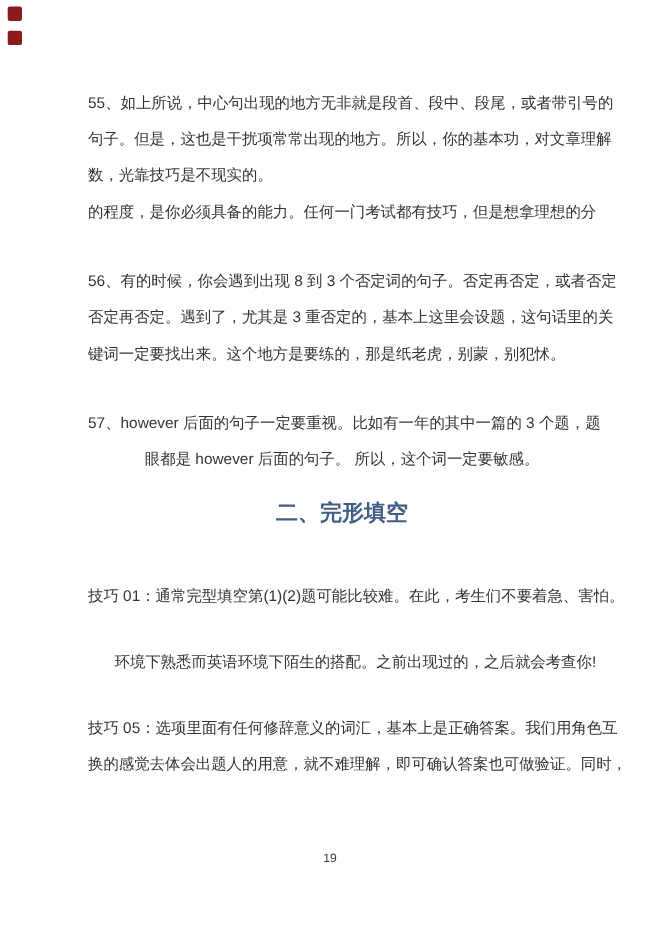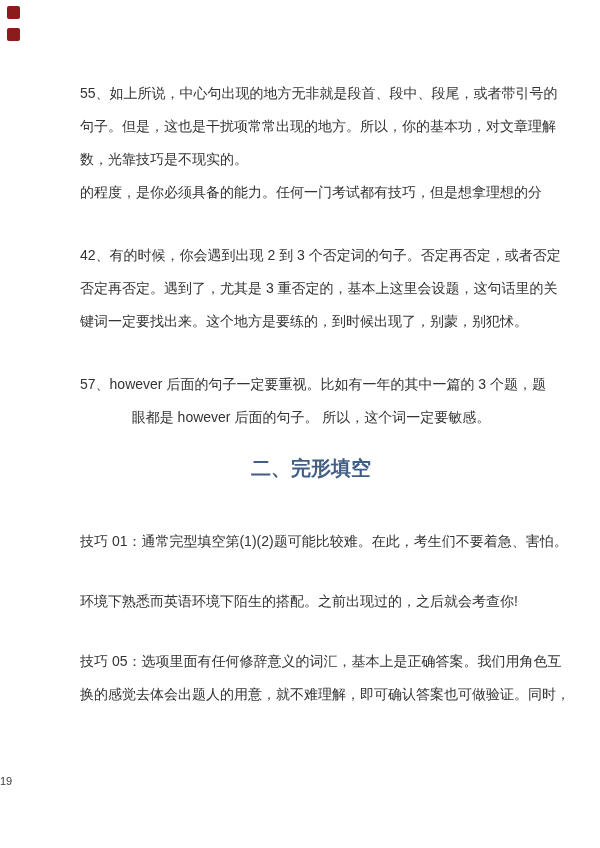--- a/index.html
+++ b/index.html
@@ -45,27 +45,29 @@
   .p-57  { margin-bottom: 0; text-align: center; }
   .section-heading {
     margin-top: 18px;
     margin-bottom: 40px;
     height: 33px;
     line-height: 33px;
     text-align: center;
     font-size: 20px;
     font-weight: bold;
     color: #415e85;
+    font-family: Liberation Mono, monospace;
   }
-  .p-tip { margin-bottom: 27px; }
+  .p-tip { margin-bottom: 27px; text-align: right; }
   .page-number {
     position: absolute;
     top: 775px;
     left: 0;
     width: 600px;
+    text-align: center;
     font-size: 11px;
     color: #3c3c3c;
   }
 </style>
 </head>
 <body>
 
 <div class="page">
 
   <div class="red-marker m1"></div>
@@ -74,23 +76,23 @@
   <div class="content">
 
     <div class="para p-top">
         <div class="line">55、如上所说，中心句出现的地方无非就是段首、段中、段尾，或者带引号的</div>
         <div class="line">句子。但是，这也是干扰项常常出现的地方。所以，你的基本功，对文章理解</div>
         <div class="line">数，光靠技巧是不现实的。</div>
         <div class="line">的程度，是你必须具备的能力。任何一门考试都有技巧，但是想拿理想的分</div>
       </div>
 
     <div class="para p-top">
-        <div class="line">42、有的时候，你会遇到出现 2 到 3 个否定词的句子。否定再否定，或者否定</div>
+        <div class="line">56、有的时候，你会遇到出现 8 到 3 个否定词的句子。否定再否定，或者否定</div>
         <div class="line">否定再否定。遇到了，尤其是 3 重否定的，基本上这里会设题，这句话里的关</div>
-        <div class="line">键词一定要找出来。这个地方是要练的，到时候出现了，别蒙，别犯怵。</div>
+        <div class="line">键词一定要找出来。这个地方是要练的，那是纸老虎，别蒙，别犯怵。</div>
       </div>
 
     <div class="para p-57">
         <div class="line">57、however 后面的句子一定要重视。比如有一年的其中一篇的 3 个题，题</div>
         <div class="line">眼都是 however 后面的句子。 所以，这个词一定要敏感。</div>
       </div>
 
     <div class="section-heading">二、完形填空</div>
 
     <div class="para p-tip">

